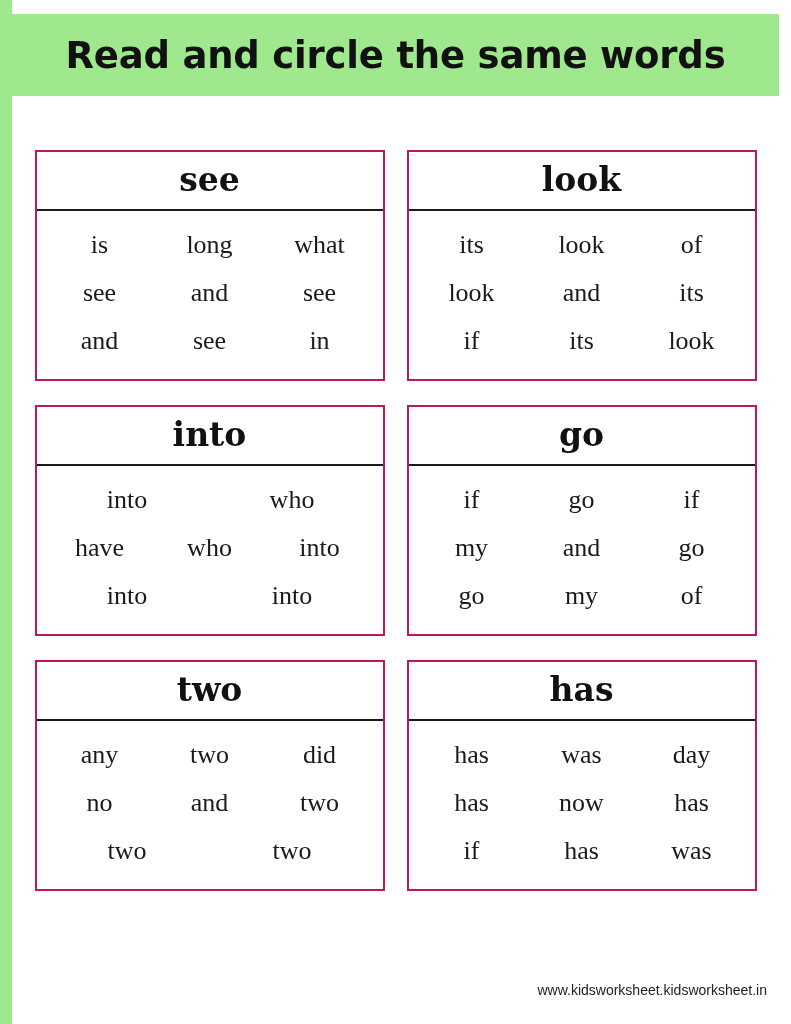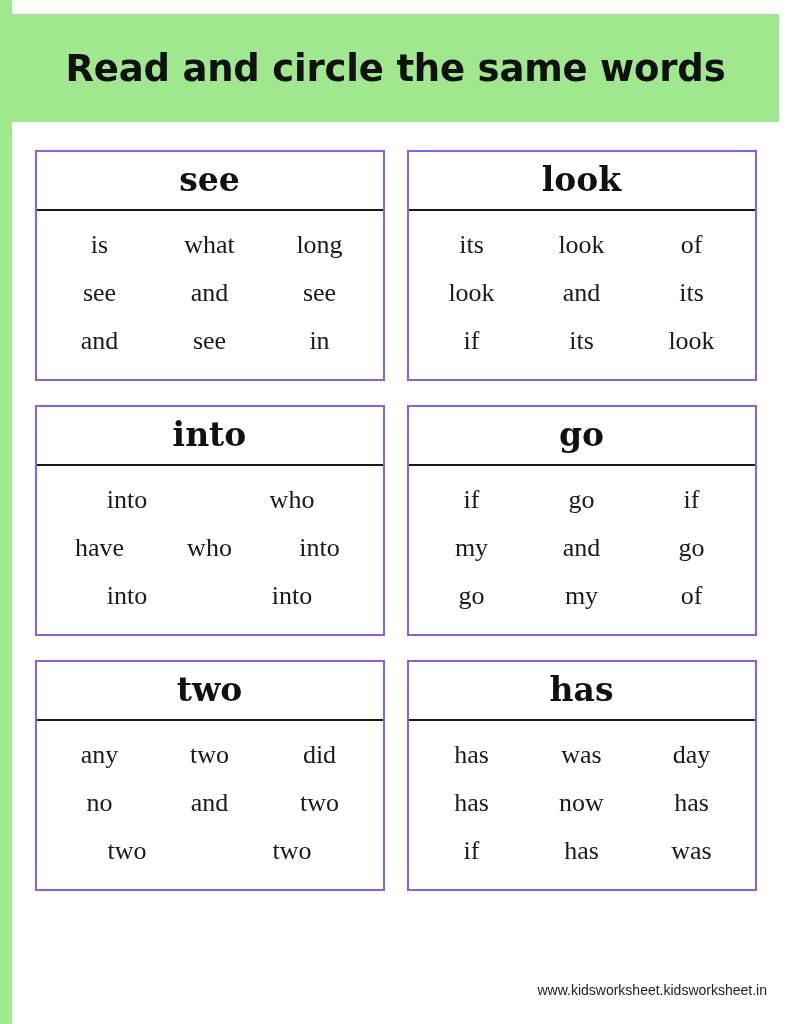--- a/index.html
+++ b/index.html
@@ -27,21 +27,21 @@
     top: 0;
     width: 12px;
     height: 1024px;
     background: #9fe88d;
   }
   .header-band {
     position: absolute;
     left: 12px;
     top: 14px;
     width: 767px;
-    height: 108px;
+    height: 82px;
     background: #9fe88d;
     display: flex;
     align-items: center;
     justify-content: center;
   }
   .header-title {
     font-family: "DejaVu Sans", sans-serif;
     font-weight: bold;
     font-size: 37px;
     color: #111111;
@@ -55,21 +55,21 @@
     width: 791px;
     display: flex;
     flex-wrap: wrap;
     justify-content: center;
     gap: 24px 22px;
     padding: 0 28px;
     box-sizing: border-box;
   }
   .card {
     width: 350px;
-    border: 2px solid #8b5cf6;
+    border: 2px solid #be185d;
     box-sizing: border-box;
     background: #ffffff;
   }
   .card-head {
     border-bottom: 2px solid #1a1a1a;
     text-align: center;
     padding: 8px 0 10px 0;
   }
   .card-word {
     font-family: "DejaVu Serif", serif;
@@ -113,22 +113,22 @@
 
   <div class="grid">
 
     <div class="card">
       <div class="card-head">
         <span class="card-word">see</span>
       </div>
       <div class="card-body">
         <div class="row">
           <div class="cell">is</div>
+          <div class="cell">long</div>
           <div class="cell">what</div>
-          <div class="cell">long</div>
         </div>
         <div class="row">
           <div class="cell">see</div>
           <div class="cell">and</div>
           <div class="cell">see</div>
         </div>
         <div class="row">
           <div class="cell">and</div>
           <div class="cell">see</div>
           <div class="cell">in</div>

